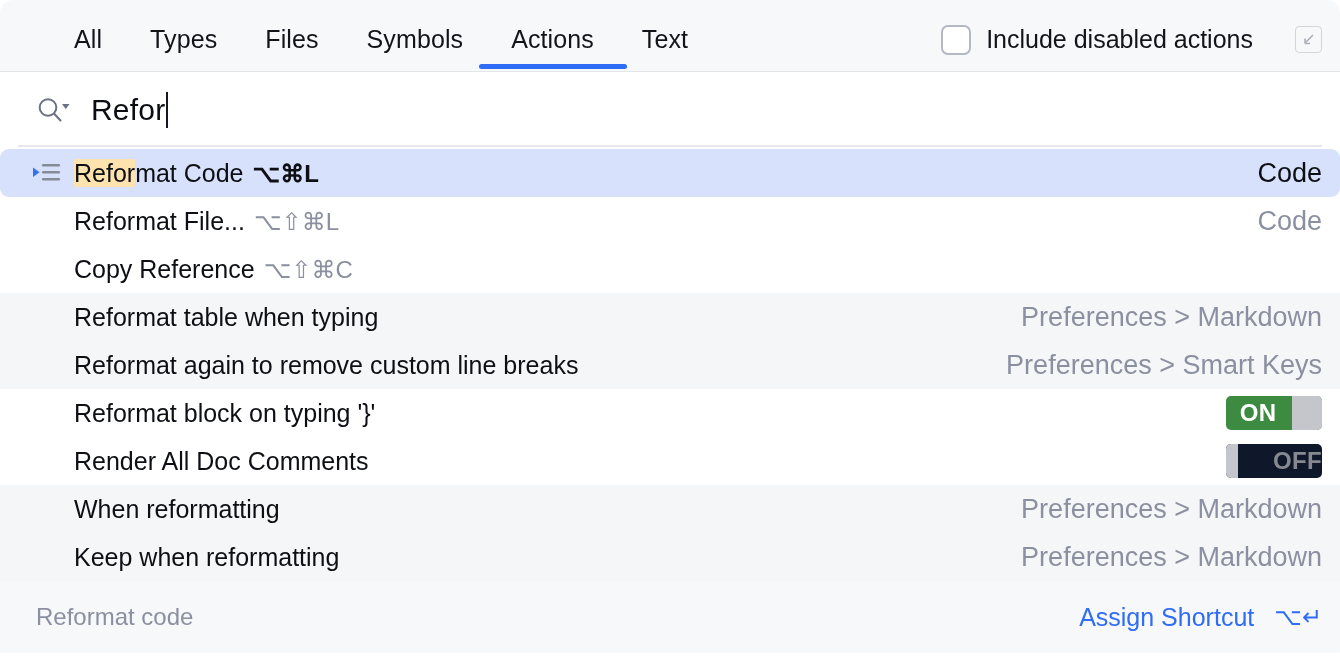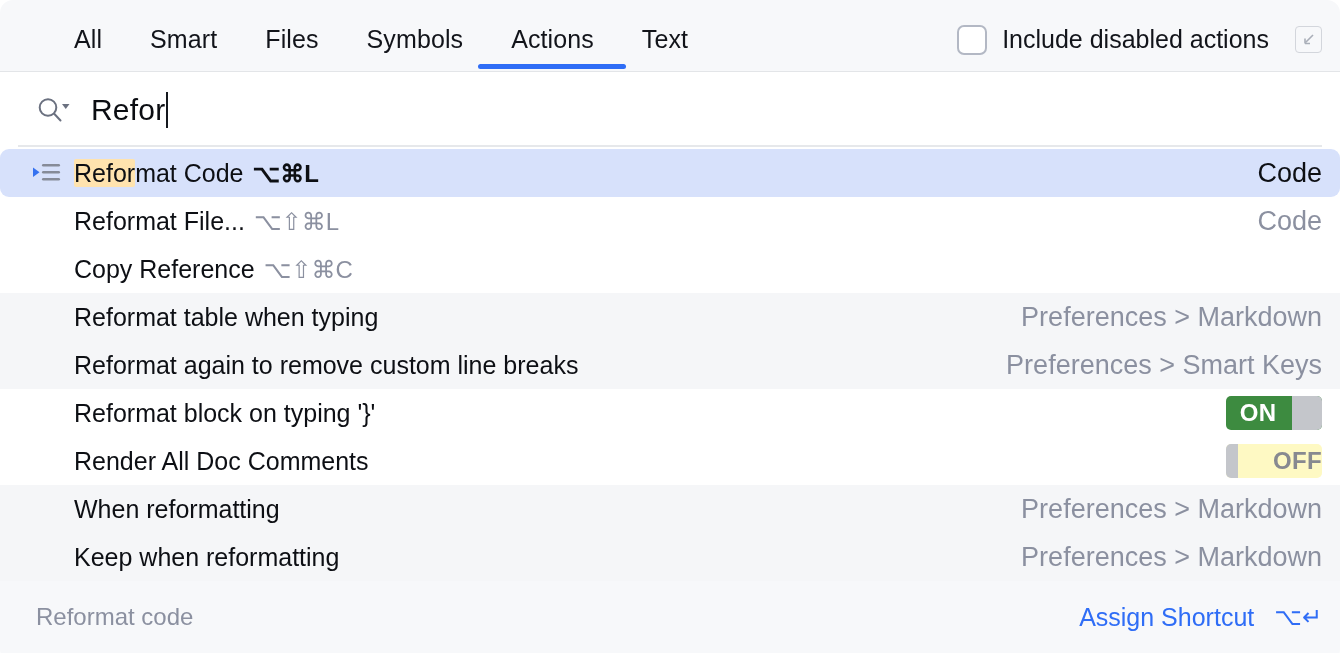--- a/index.html
+++ b/index.html
@@ -66,21 +66,21 @@
     background: #2f6df6;
   }
 
   #header-right {
     position: absolute;
     right: 18px;
     top: 0;
     height: 79px;
     display: flex;
     align-items: center;
-    gap: 0;
+    gap: 16px;
   }
   #include-disabled {
     display: flex;
     align-items: center;
     gap: 15px;
     cursor: default;
   }
   .cbox {
     width: 30px;
     height: 30px;
@@ -232,21 +232,21 @@
     display: flex;
     align-items: center;
     justify-content: center;
     padding-right: 2px;
     border-radius: 14px;
   }
   .toggle.on .t-knob {
     width: 30px;
     background: #c4c6cb;
   }
-  .toggle.off { background: #fef9c3; gap: 35px; }
+  .toggle.off { background: #0f172a; gap: 35px; }
   .toggle.off .t-knob {
     width: 30px;
     background: #c4c6cb;
   }
   .toggle.off .t-text {
     flex: 1;
     color: #878990;
     display: flex;
     align-items: center;
     justify-content: center;
@@ -284,21 +284,21 @@
 <body>
 
 <div id="se-window">
 
   <div id="header">
     <div id="tabs">
         <div class="tab">
           <span>All</span>
         </div>
         <div class="tab">
-          <span>Smart</span>
+          <span>Types</span>
         </div>
         <div class="tab">
           <span>Files</span>
         </div>
         <div class="tab">
           <span>Symbols</span>
         </div>
         <div class="tab active">
           <span>Actions</span>
         </div>

